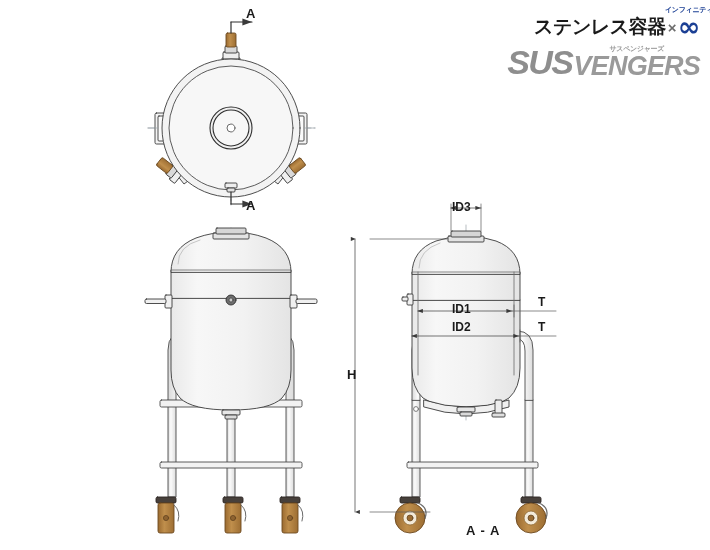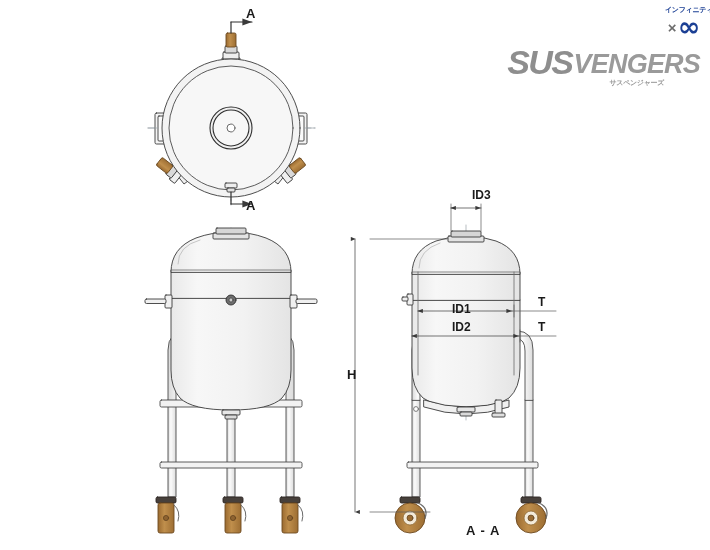--- a/index.html
+++ b/index.html
@@ -28,32 +28,32 @@
   .ruby-top{
     position:absolute;top:-1px;left:50%;transform:translateX(-50%);
     font-size:7px;font-weight:bold;color:#1b3f94;white-space:nowrap;
     font-family:"DejaVu Sans",sans-serif;letter-spacing:-0.3px;
   }
   .infinity{
     font-size:27px;line-height:0.72;font-weight:bold;color:#1b3f94;
     font-family:"DejaVu Sans",sans-serif;display:block;
   }
   .brand-line2{
-    margin-top:9px;display:flex;align-items:flex-start;justify-content:flex-end;
+    margin-top:9px;display:flex;align-items:center;justify-content:flex-end;
     color:#9a9a9a;line-height:1;white-space:nowrap;
   }
   .sus{
     font-size:34px;font-weight:bold;font-style:italic;letter-spacing:-1.5px;
     color:#8e8e8e;font-family:"Liberation Sans",sans-serif;
   }
   .vengers-wrap{position:relative;display:inline-block;padding-top:8px;margin-left:1px;}
   .ruby-v{
     position:absolute;top:-1px;left:50%;transform:translateX(-50%);
     font-size:7px;font-weight:bold;color:#9a9a9a;white-space:nowrap;
-    font-family:"DejaVu Sans",sans-serif;letter-spacing:-0.3px;margin-top:36px;
+    font-family:"DejaVu Sans",sans-serif;letter-spacing:-0.3px;
   }
   .vengers{
     font-size:27px;font-weight:bold;font-style:italic;letter-spacing:-0.8px;
     color:#9a9a9a;display:block;line-height:0.85;
     font-family:"Liberation Sans",sans-serif;
   }
 
   
   .anno{
     position:absolute;font-weight:bold;color:#1a1a1a;
@@ -338,38 +338,39 @@
       <line x1="519" y1="336" x2="556" y2="336"></line>
       <line x1="514" y1="305" x2="514" y2="317"></line>
       <line x1="520" y1="330" x2="520" y2="342"></line>
     </g>
 
     </g>
   </svg>
 
   <div id="brand">
     <div class="brand-line1">
+      <span class="brand-jp">ステンレス容器</span>
       <span class="brand-x">×</span>
       <span class="infinity-wrap">
         <span class="ruby-top">インフィニティ</span>
         <span class="infinity">∞</span>
       </span>
     </div>
     <div class="brand-line2">
       <span class="sus">SUS</span>
       <span class="vengers-wrap">
         <span class="ruby-v">サスペンジャーズ</span>
         <span class="vengers">VENGERS</span>
       </span>
     </div>
   </div>
 
   <div class="anno sec" style="left:246px;top:6px;">A</div>
   <div class="anno sec" style="left:246px;top:198px;">A</div>
   <div class="anno big" style="left:466px;top:523px;">A - A</div>
   <div class="anno big" style="left:347px;top:367px;">H</div>
-  <div class="anno dim" style="left:452px;top:188px;margin-left:20px;">ID3</div>
+  <div class="anno dim" style="left:452px;top:200px;">ID3</div>
   <div class="anno dim" style="left:452px;top:295px;margin-top:7px;">ID1</div>
   <div class="anno dim" style="left:452px;top:320px;">ID2</div>
   <div class="anno dim" style="left:538px;top:295px;">T</div>
   <div class="anno dim" style="left:538px;top:320px;">T</div>
 
 </div>
 
 </body></html>

